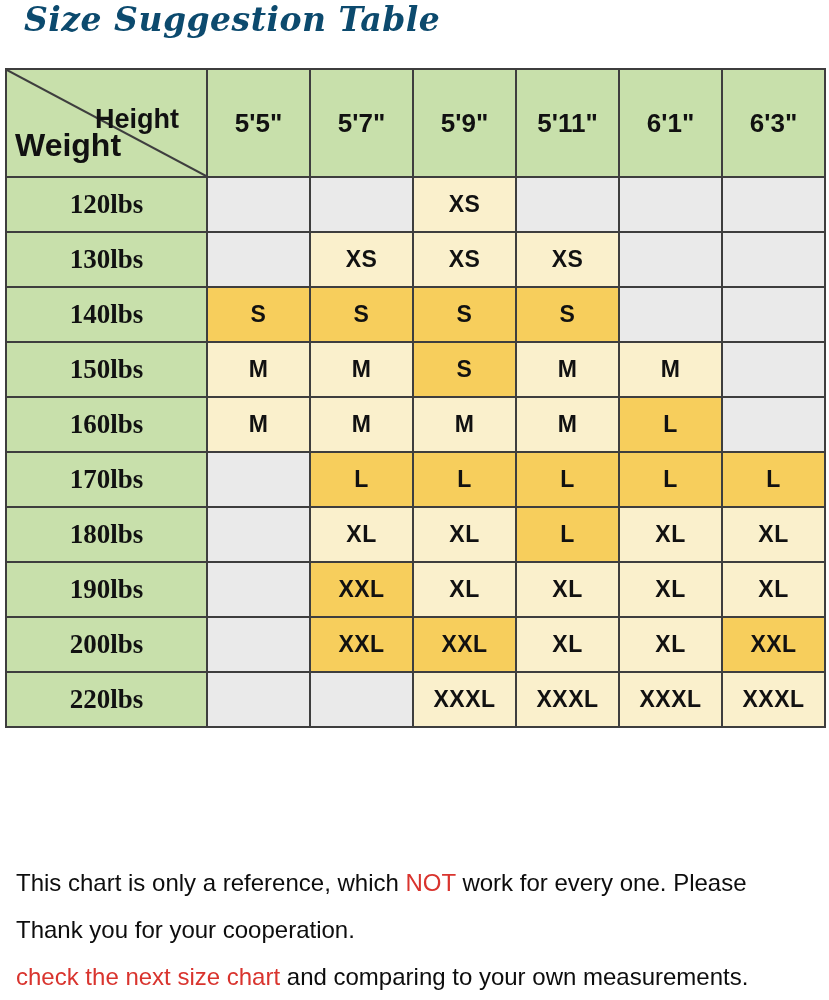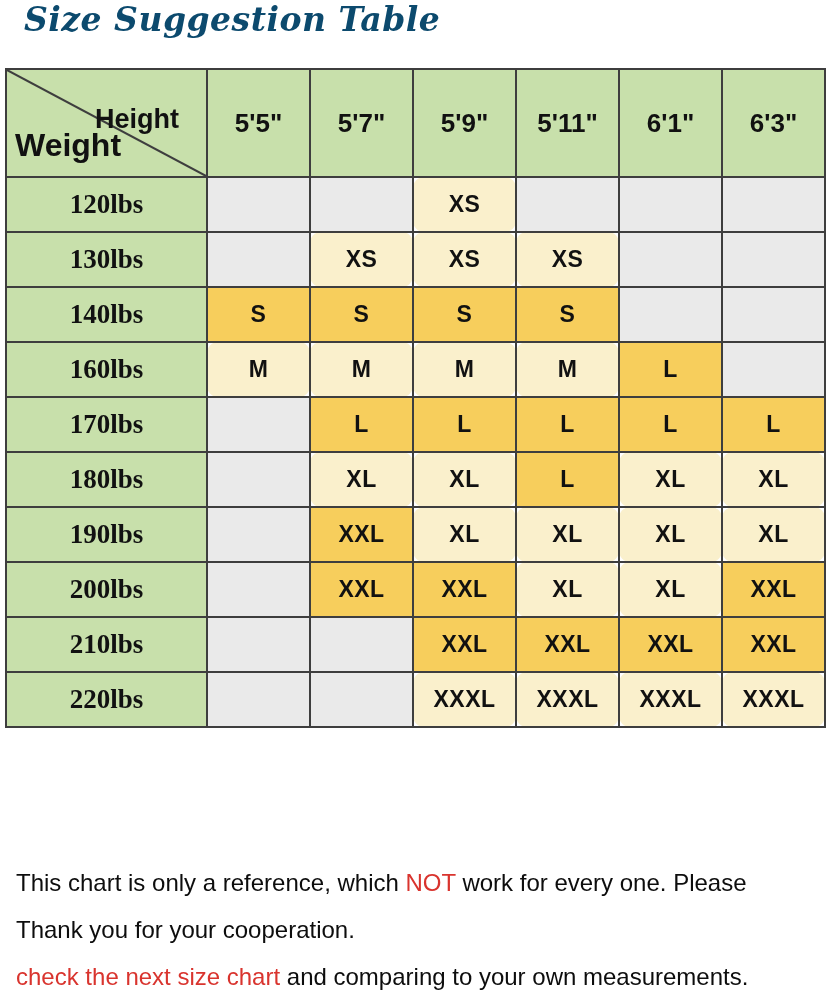--- a/index.html
+++ b/index.html
@@ -22,21 +22,21 @@
   th,td{
     border:2px solid #3e3e3e;padding:0;text-align:center;vertical-align:middle;
     font-weight:bold;color:#111;
   }
   thead th{height:106px;}
   tbody th,tbody td{height:53px;}
   .hcell{background:var(--green);font-size:26px;}
   .wcell{background:var(--green);font-size:27px;font-family:Liberation Serif, serif;}
   .cell{font-size:23px;letter-spacing:0.5px;}
   .cell[data-tone="empty"]{background:var(--empty);}
-  .cell[data-tone="cream"]{background:var(--cream);border-radius:11px;}
+  .cell[data-tone="cream"]{background:var(--cream);}
   .cell[data-tone="gold"]{background:var(--gold);}
   .corner{background:var(--green);position:relative;margin-left:15px;}
   .diag{position:absolute;left:0;top:0;width:100%;height:100%;display:block;}
   .diag line{stroke:#3e3e3e;stroke-width:2;}
   .corner-height{position:absolute;top:34px;left:88px;font-size:27px;}
   .corner-weight{position:absolute;bottom:12px;left:8px;font-size:32px;}
   .footer{
     position:absolute;left:16px;top:868px;width:805px;
     font-size:24px;line-height:30px;color:#0d0d0d;
   }
@@ -99,20 +99,29 @@
       <tr>
         <th class="wcell">140lbs</th>
         <td class="cell" data-tone="gold">S</td>
         <td class="cell" data-tone="gold">S</td>
         <td class="cell" data-tone="gold">S</td>
         <td class="cell" data-tone="gold">S</td>
         <td class="cell" data-tone="empty"></td>
         <td class="cell" data-tone="empty"></td>
       </tr>
       <tr>
+        <th class="wcell">150lbs</th>
+        <td class="cell" data-tone="cream">M</td>
+        <td class="cell" data-tone="cream">M</td>
+        <td class="cell" data-tone="gold">S</td>
+        <td class="cell" data-tone="cream">M</td>
+        <td class="cell" data-tone="cream">M</td>
+        <td class="cell" data-tone="empty"></td>
+      </tr>
+      <tr>
         <th class="wcell">160lbs</th>
         <td class="cell" data-tone="cream">M</td>
         <td class="cell" data-tone="cream">M</td>
         <td class="cell" data-tone="cream">M</td>
         <td class="cell" data-tone="cream">M</td>
         <td class="cell" data-tone="gold">L</td>
         <td class="cell" data-tone="empty"></td>
       </tr>
       <tr>
         <th class="wcell">170lbs</th>
@@ -144,29 +153,20 @@
       <tr>
         <th class="wcell">200lbs</th>
         <td class="cell" data-tone="empty"></td>
         <td class="cell" data-tone="gold">XXL</td>
         <td class="cell" data-tone="gold">XXL</td>
         <td class="cell" data-tone="cream">XL</td>
         <td class="cell" data-tone="cream">XL</td>
         <td class="cell" data-tone="gold">XXL</td>
       </tr>
       <tr>
-        <th class="wcell">210lbs</th>
-        <td class="cell" data-tone="empty"></td>
-        <td class="cell" data-tone="empty"></td>
-        <td class="cell" data-tone="gold">XXL</td>
-        <td class="cell" data-tone="gold">XXL</td>
-        <td class="cell" data-tone="gold">XXL</td>
-        <td class="cell" data-tone="gold">XXL</td>
-      </tr>
-      <tr>
         <th class="wcell">220lbs</th>
         <td class="cell" data-tone="empty"></td>
         <td class="cell" data-tone="empty"></td>
         <td class="cell" data-tone="cream">XXXL</td>
         <td class="cell" data-tone="cream">XXXL</td>
         <td class="cell" data-tone="cream">XXXL</td>
         <td class="cell" data-tone="cream">XXXL</td>
       </tr>
     </tbody>
 </table>

